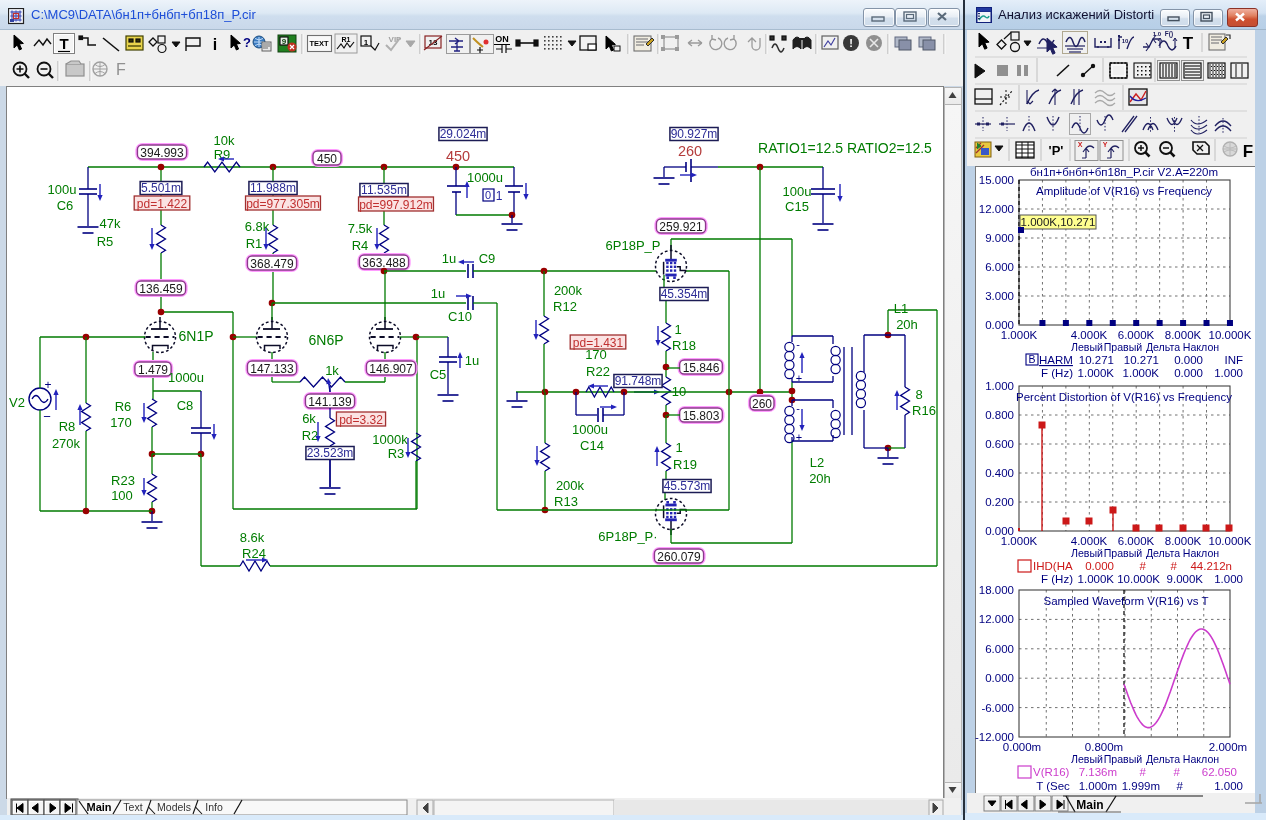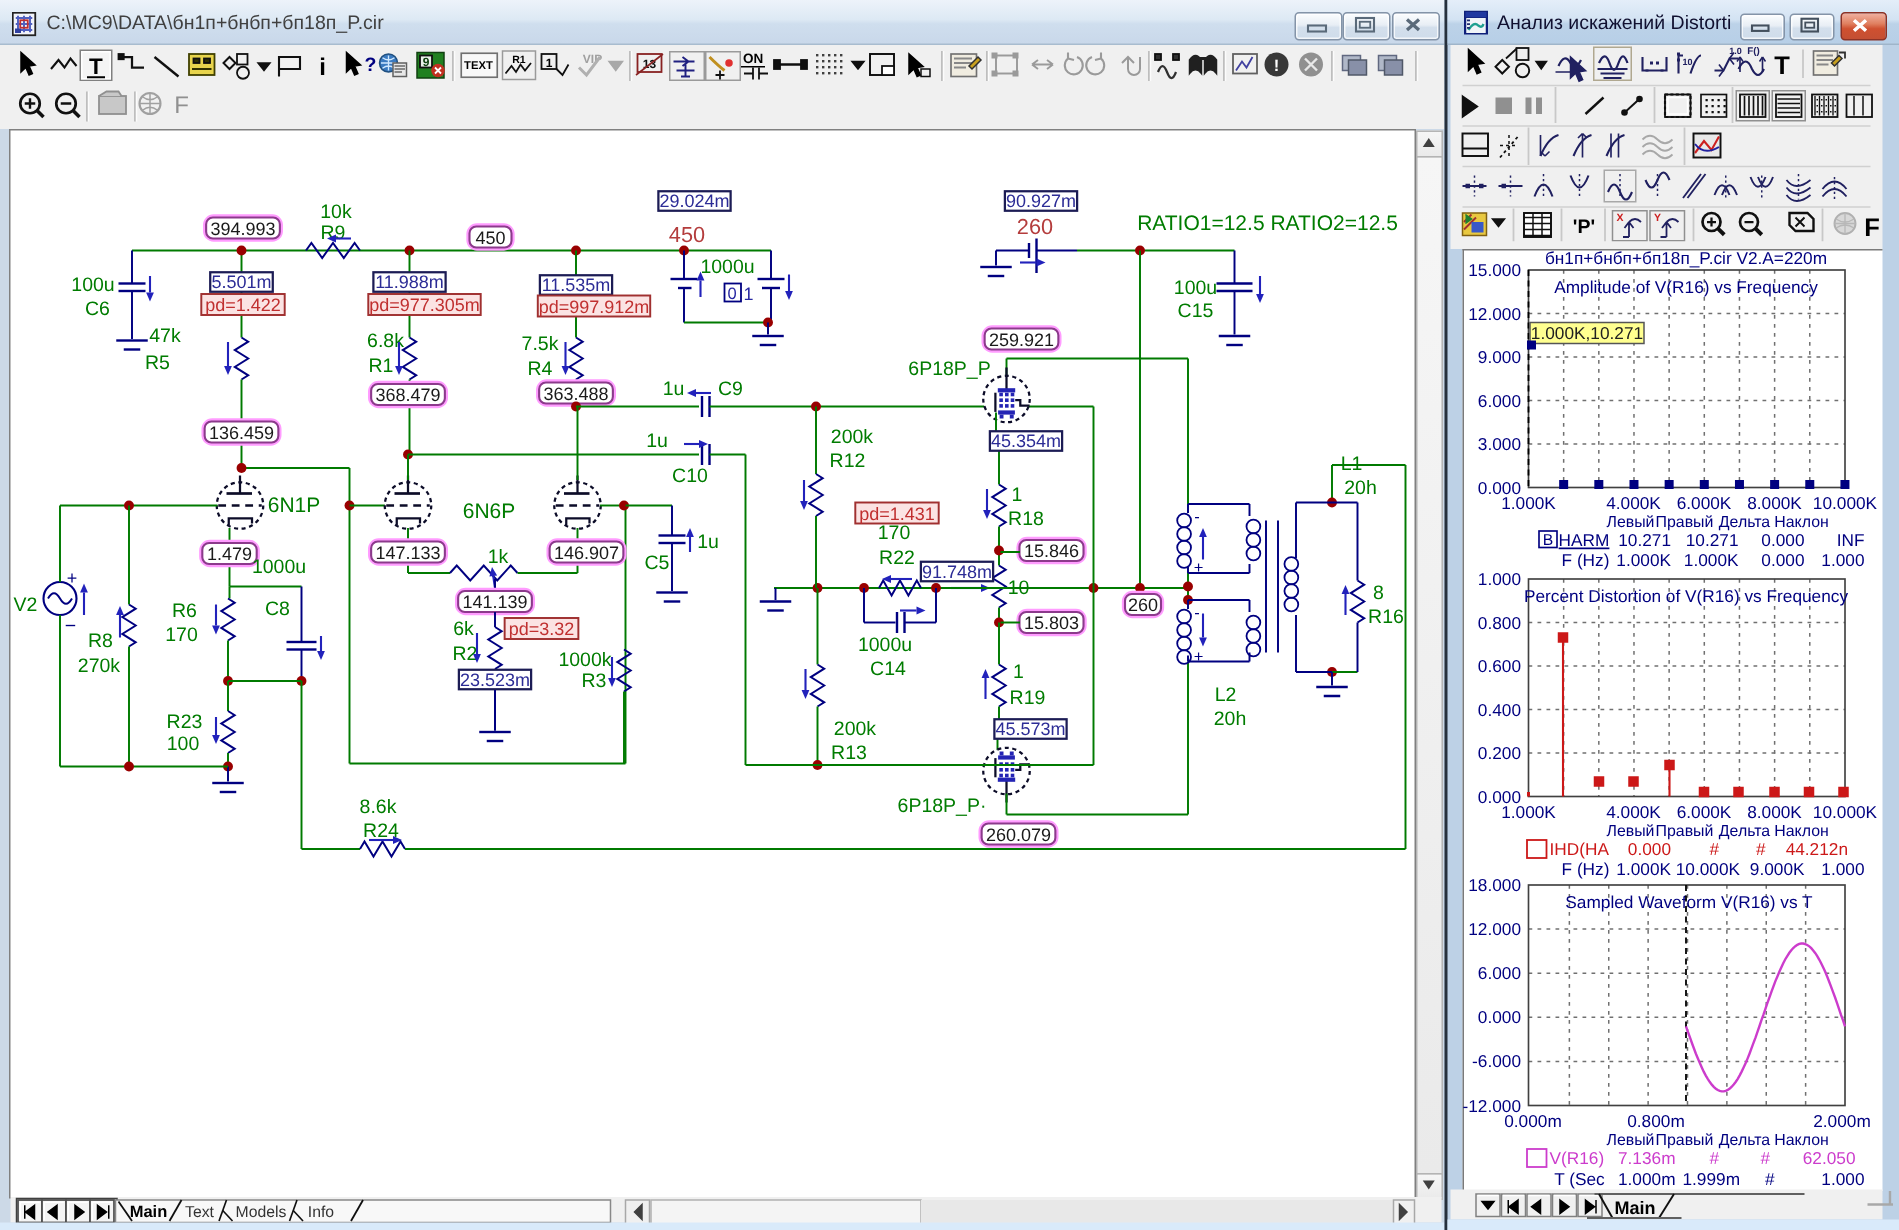--- a/index.html
+++ b/index.html
@@ -4,21 +4,21 @@
 <style>
   html,body{margin:0;padding:0;}
   body{width:1266px;height:820px;overflow:hidden;position:relative;
        font-family:"Liberation Sans",sans-serif;background:#c8d8e8;}
   .abs{position:absolute;}
   
   #lwin{left:0;top:0;width:963px;height:820px;background:#ccd9e7;}
   #ltitle{left:0;top:0;width:963px;height:29px;
      background:linear-gradient(#edf3fa 0%,#dde9f4 45%,#cfdeee 55%,#c9d8ea 100%);
      border-bottom:1px solid #a8bccf;}
-  .ttext{font-size:13px;color:#404040;white-space:nowrap;}
+  .ttext{font-size:13px;color:#1d4ed8;white-space:nowrap;}
   .capbtn{position:absolute;top:8px;width:30px;height:17px;border:1px solid #8494a8;border-radius:3px;
      background:linear-gradient(#fbfdfe 0%,#e8eef5 45%,#d3dfec 55%,#cfdcea 100%);
      box-shadow:inset 0 0 0 1px rgba(255,255,255,.75);}
   .tbar{background:#f0f0f0;}
   #lcanvas{left:7px;top:87px;width:936px;height:711px;background:#ffffff;}
   .sb{background:#f0f0f0;}
   .sbtn{position:absolute;background:linear-gradient(#f6f6f6,#eaeaea);border:1px solid #b4b4b4;}
   .statusbar{background:#d9eafa;}
   
   #rwin{left:963px;top:0;width:303px;height:820px;background:#bdd1e6;}

